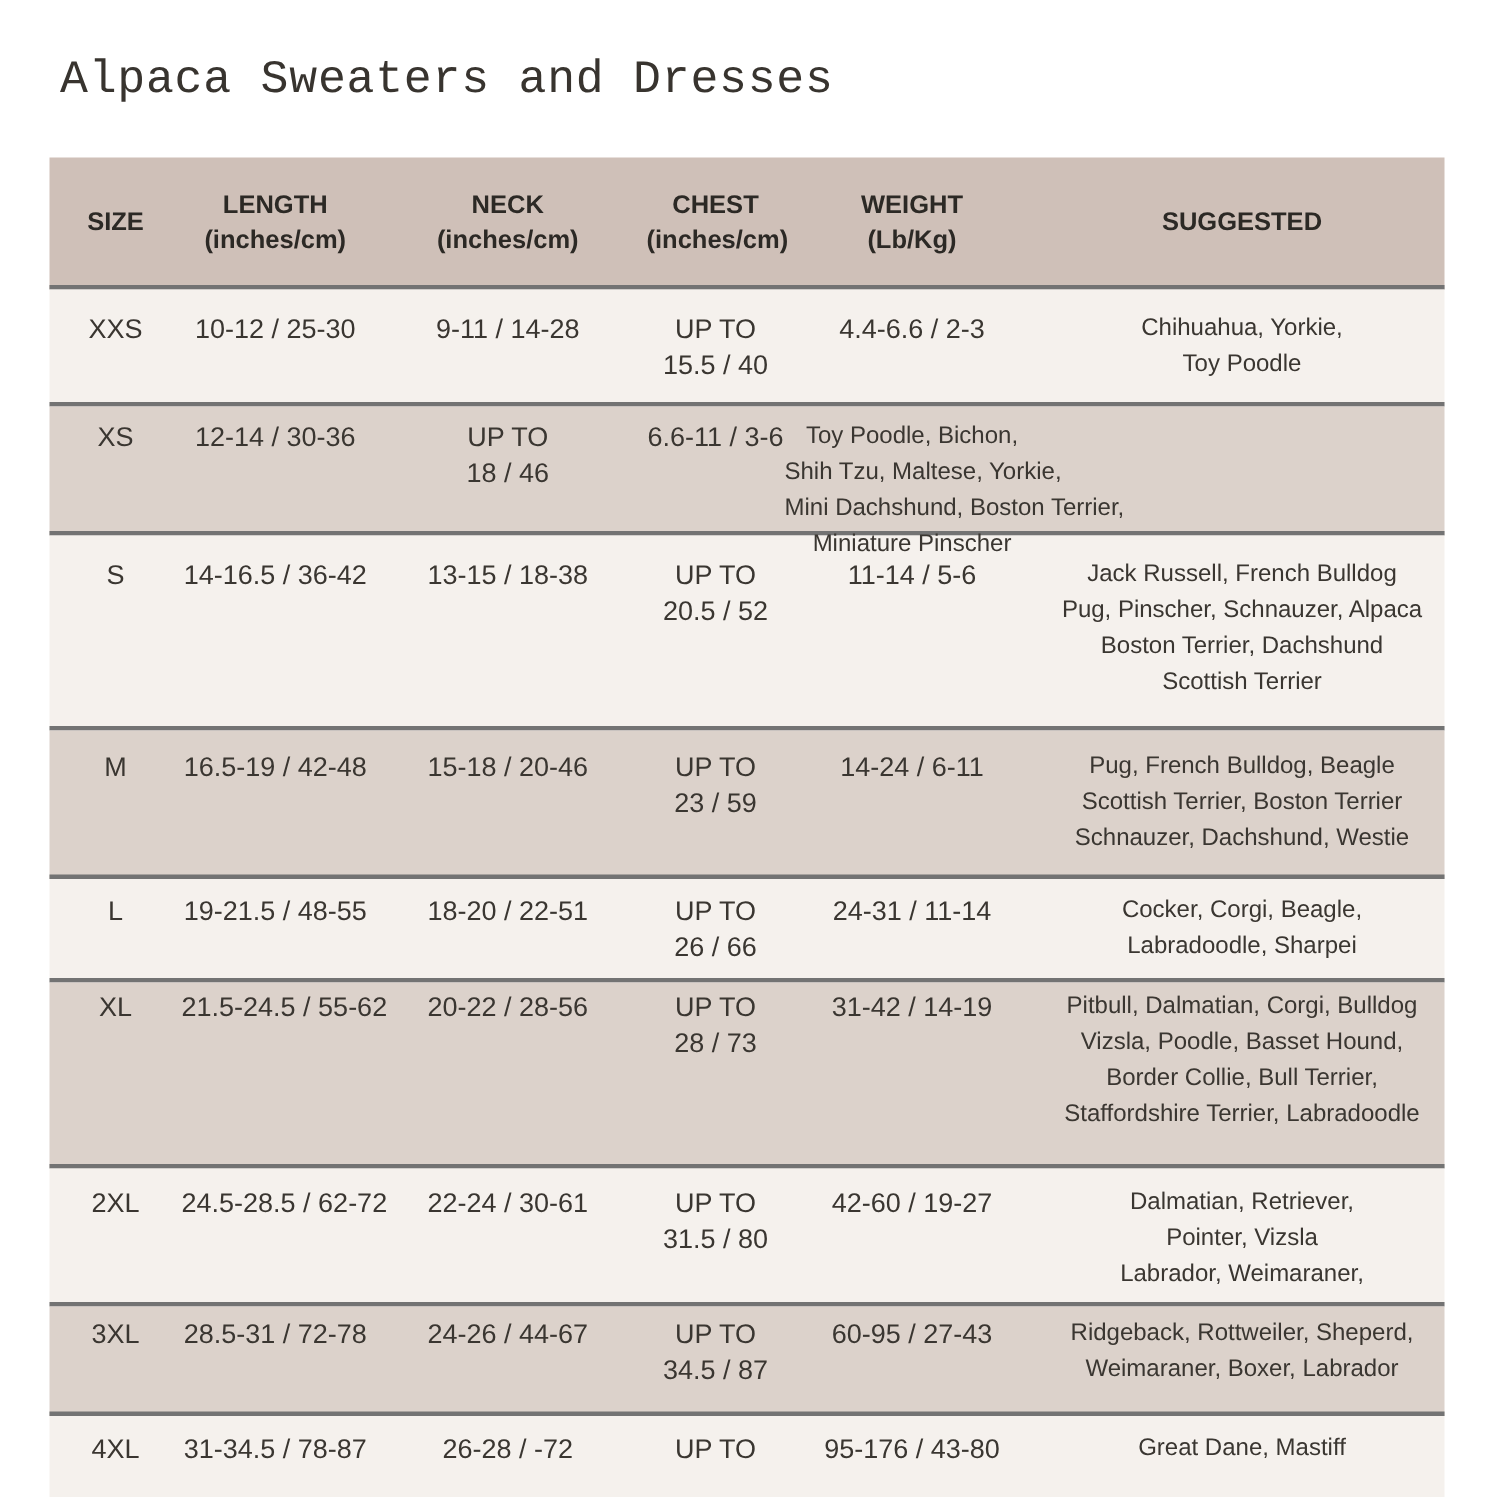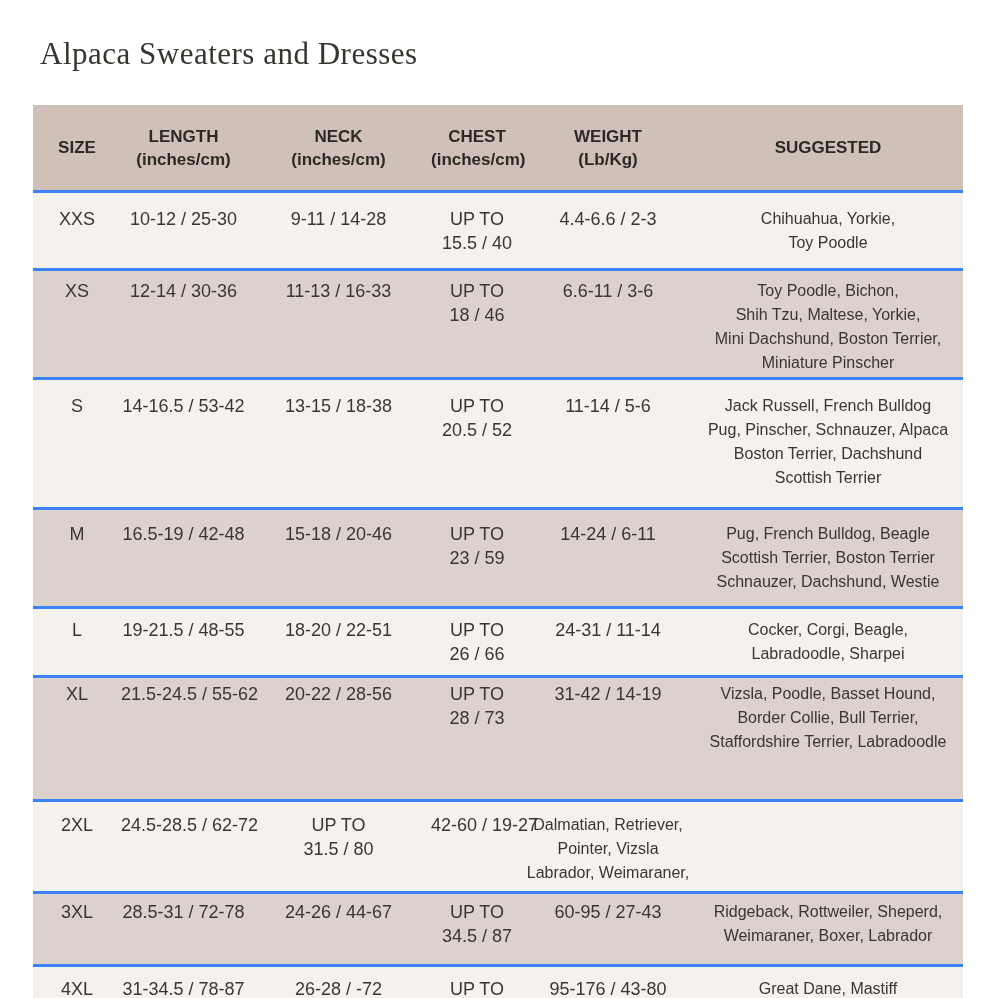--- a/index.html
+++ b/index.html
@@ -13,37 +13,37 @@
     height: 998px;
     background: var(--page-bg, #ffffff);
     overflow: hidden;
     font-family: "Liberation Sans", sans-serif;
   }
   .title {
     position: absolute;
     left: 40px;
     top: 36px;
     margin: 0;
-    font-family: Liberation Serif, serif;
+    font-family: Liberation Mono, monospace;
     font-weight: 400;
     font-size: 31px;
     letter-spacing: 0.5px;
     color: var(--title-color, #38342f);
   }
   .size-table {
     position: absolute;
     left: 33px;
     top: 105px;
     width: 930px;
   }
   .trow {
     display: grid;
     grid-template-columns: 88px 125px 185px 92px 170px 1fr;
     box-sizing: border-box;
-    border-bottom: 3px solid #3b82f6;
+    border-bottom: 3px solid #737373;
   }
   .thead {
     height: 88px;
     background: var(--header-bg, #cfc0b8);
     align-items: center;
   }
   .th {
     text-align: center;
     font-weight: bold;
     font-size: 17px;
@@ -106,39 +106,38 @@
           <div class="td">
             <div>UP TO</div>
             <div>15.5 / 40</div>
           </div>
           <div class="td">4.4-6.6 / 2-3</div>
           <div class="td breeds">
             <div>Chihuahua, Yorkie,</div>
             <div>Toy Poodle</div>
           </div>
         </div>
-        <div class="trow tbody-row row-tan" style="height: 109px; padding-top: 8px;">
+        <div class="trow tbody-row row-tan" style="height: 86px; padding-top: 8px;">
           <div class="td">XS</div>
           <div class="td">12-14 / 30-36</div>
-          <div class="td">11-13 / 16-33</div>
           <div class="td">
             <div>UP TO</div>
             <div>18 / 46</div>
           </div>
           <div class="td">6.6-11 / 3-6</div>
           <div class="td breeds">
             <div>Toy Poodle, Bichon,</div>
             <div>Shih Tzu, Maltese, Yorkie,</div>
             <div>Mini Dachshund, Boston Terrier,</div>
             <div>Miniature Pinscher</div>
           </div>
         </div>
         <div class="trow tbody-row row-light" style="height: 130px; padding-top: 14px;">
           <div class="td">S</div>
-          <div class="td">14-16.5 / 53-42</div>
+          <div class="td">14-16.5 / 36-42</div>
           <div class="td">13-15 / 18-38</div>
           <div class="td">
             <div>UP TO</div>
             <div>20.5 / 52</div>
           </div>
           <div class="td">11-14 / 5-6</div>
           <div class="td breeds">
             <div>Jack Russell, French Bulldog</div>
             <div>Pug, Pinscher, Schnauzer, Alpaca</div>
             <div>Boston Terrier, Dachshund</div>
@@ -177,28 +176,30 @@
         <div class="trow tbody-row row-tan" style="height: 124px; padding-top: 4px;">
           <div class="td">XL</div>
           <div class="td">21.5-24.5 / 55-62</div>
           <div class="td">20-22 / 28-56</div>
           <div class="td">
             <div>UP TO</div>
             <div>28 / 73</div>
           </div>
           <div class="td">31-42 / 14-19</div>
           <div class="td breeds">
+            <div>Pitbull, Dalmatian, Corgi, Bulldog</div>
             <div>Vizsla, Poodle, Basset Hound,</div>
             <div>Border Collie, Bull Terrier,</div>
             <div>Staffordshire Terrier, Labradoodle</div>
           </div>
         </div>
         <div class="trow tbody-row row-light" style="height: 92px; padding-top: 11px;">
           <div class="td">2XL</div>
           <div class="td">24.5-28.5 / 62-72</div>
+          <div class="td">22-24 / 30-61</div>
           <div class="td">
             <div>UP TO</div>
             <div>31.5 / 80</div>
           </div>
           <div class="td">42-60 / 19-27</div>
           <div class="td breeds">
             <div>Dalmatian, Retriever,</div>
             <div>Pointer, Vizsla</div>
             <div>Labrador, Weimaraner,</div>
           </div>

